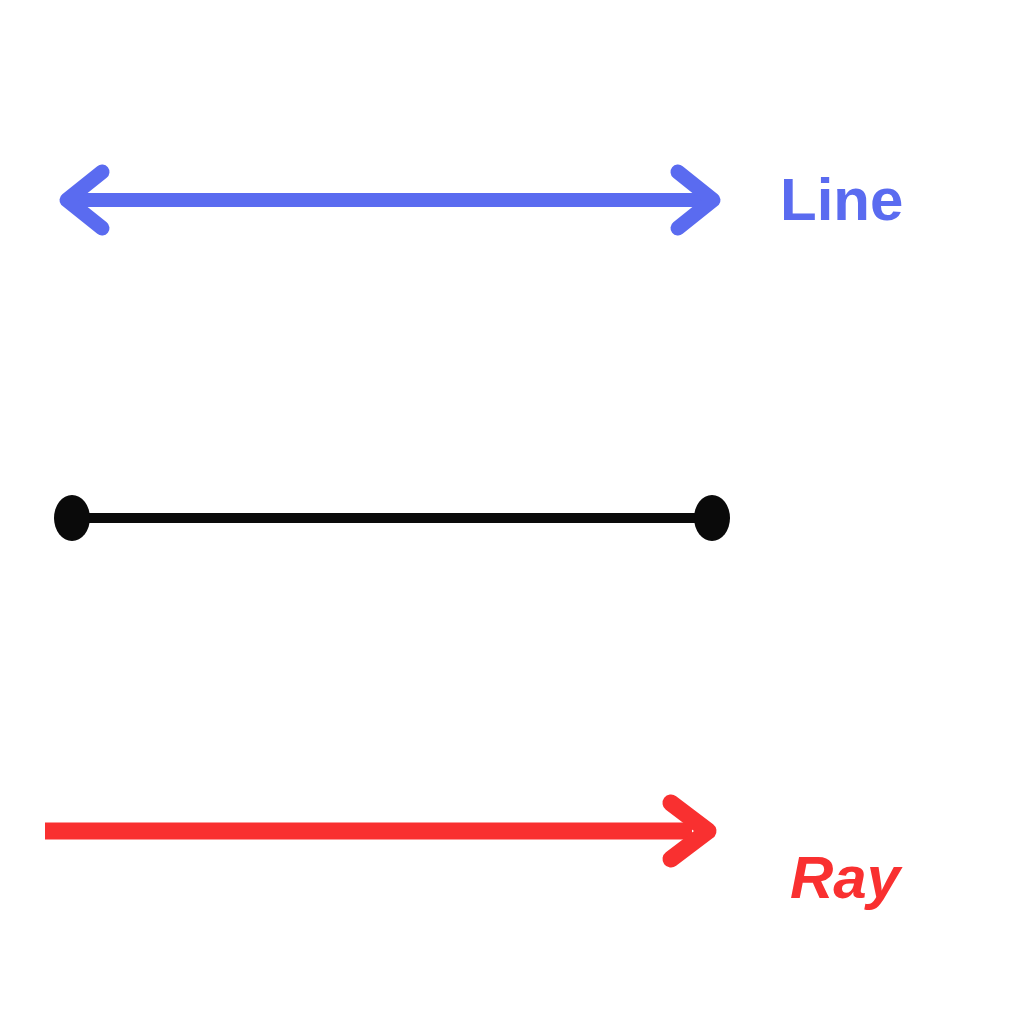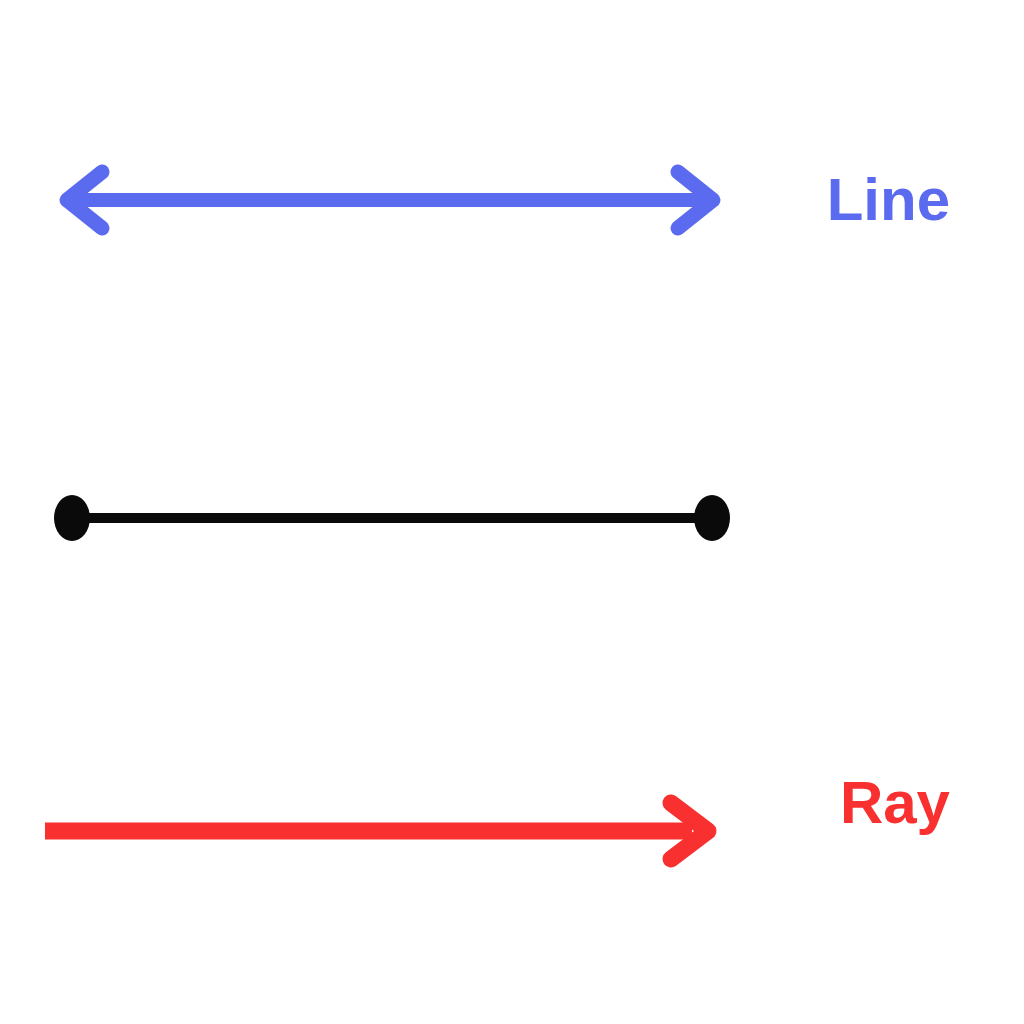--- a/index.html
+++ b/index.html
@@ -18,45 +18,46 @@
     position: absolute;
     inset: 0;
   }
   .graphic {
     position: absolute;
     display: block;
   }
   .label {
     position: absolute;
     font-weight: 700;
-    text-align: right;
+    text-align: left;
     letter-spacing: 0px;
   }
   .label-line {
     left: 780px;
     top: 160px;
     width: 170px;
     height: 80px;
     line-height: 80px;
     font-size: 60px;
   }
   .label-segment {
     left: 744px;
     top: 458px;
     width: 280px;
     font-size: 58px;
     line-height: 87px;
   }
   .label-ray {
     left: 790px;
-    top: 763px;
+    top: 838px;
     width: 160px;
     height: 80px;
     line-height: 80px;
     font-size: 60px;
+    font-style: italic;
   }
   svg line, svg polyline {
     fill: none;
   }
 </style>
 </head>
 <body style="background: rgb(255, 255, 255);">
 
 <div class="canvas">
 

